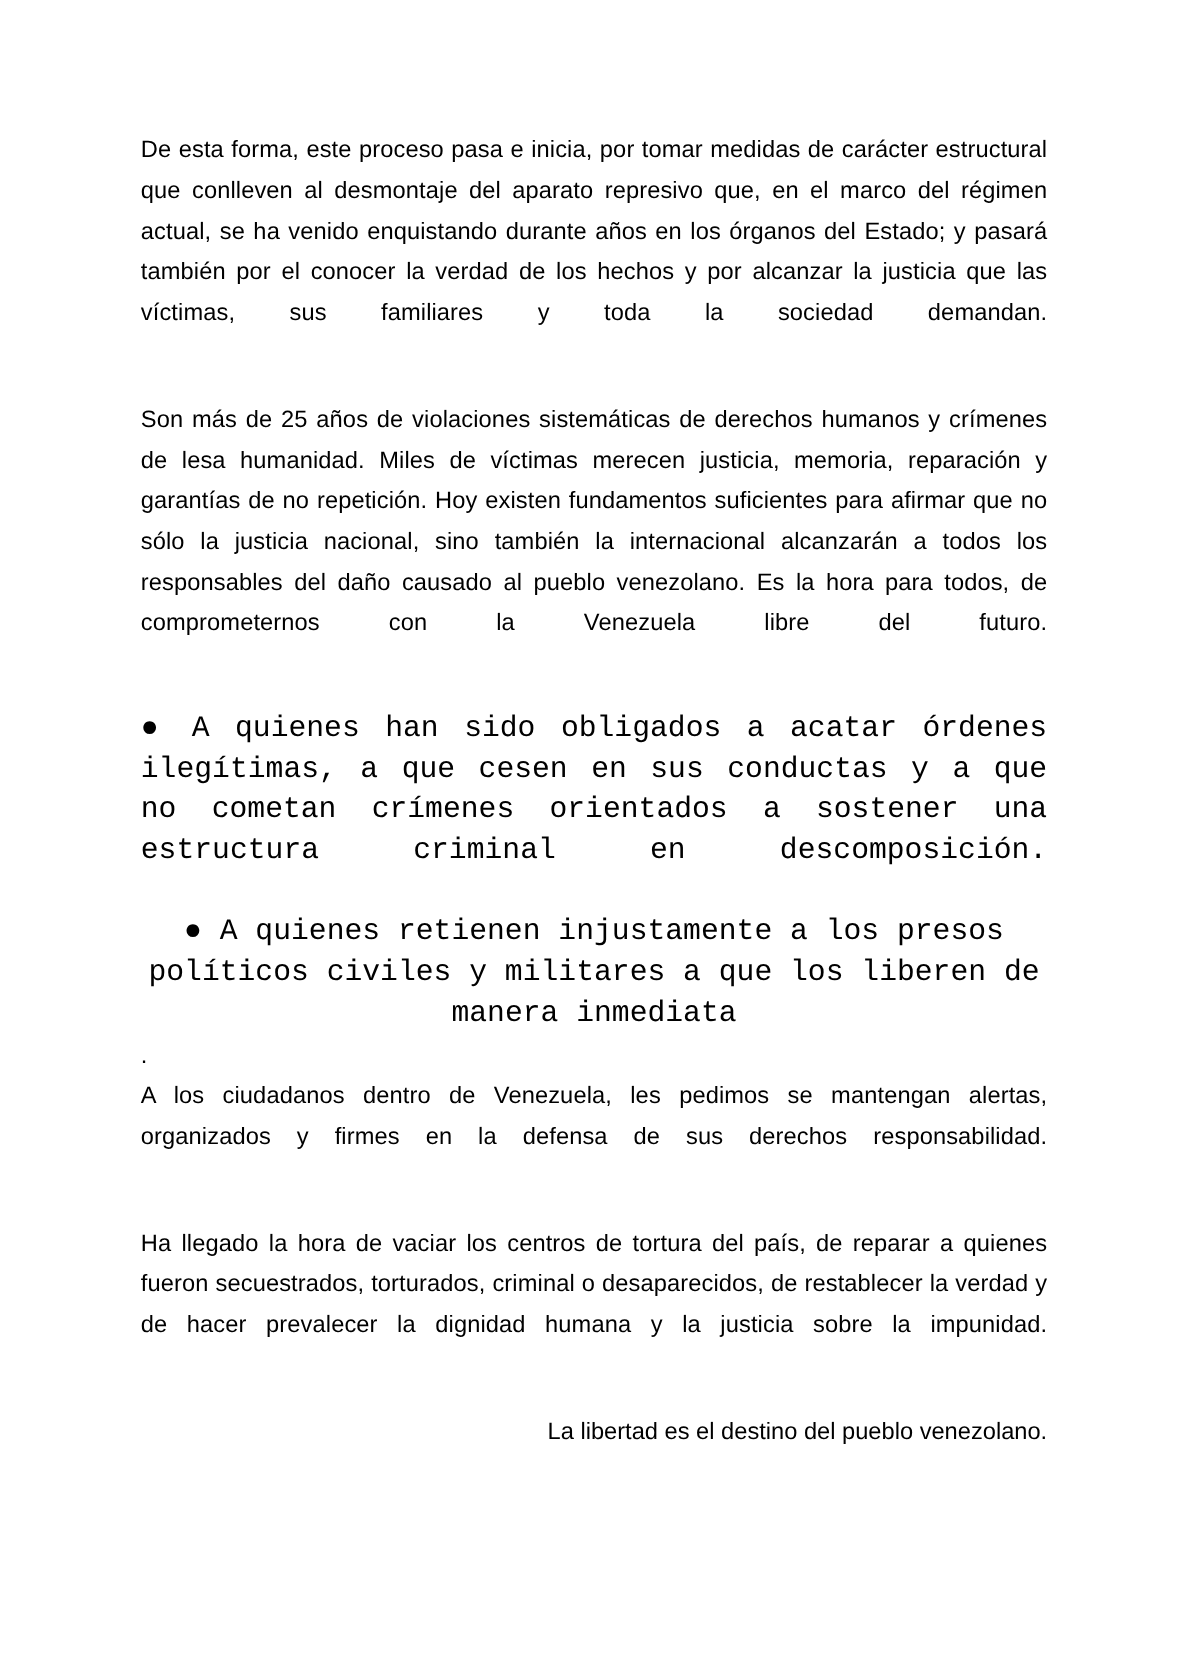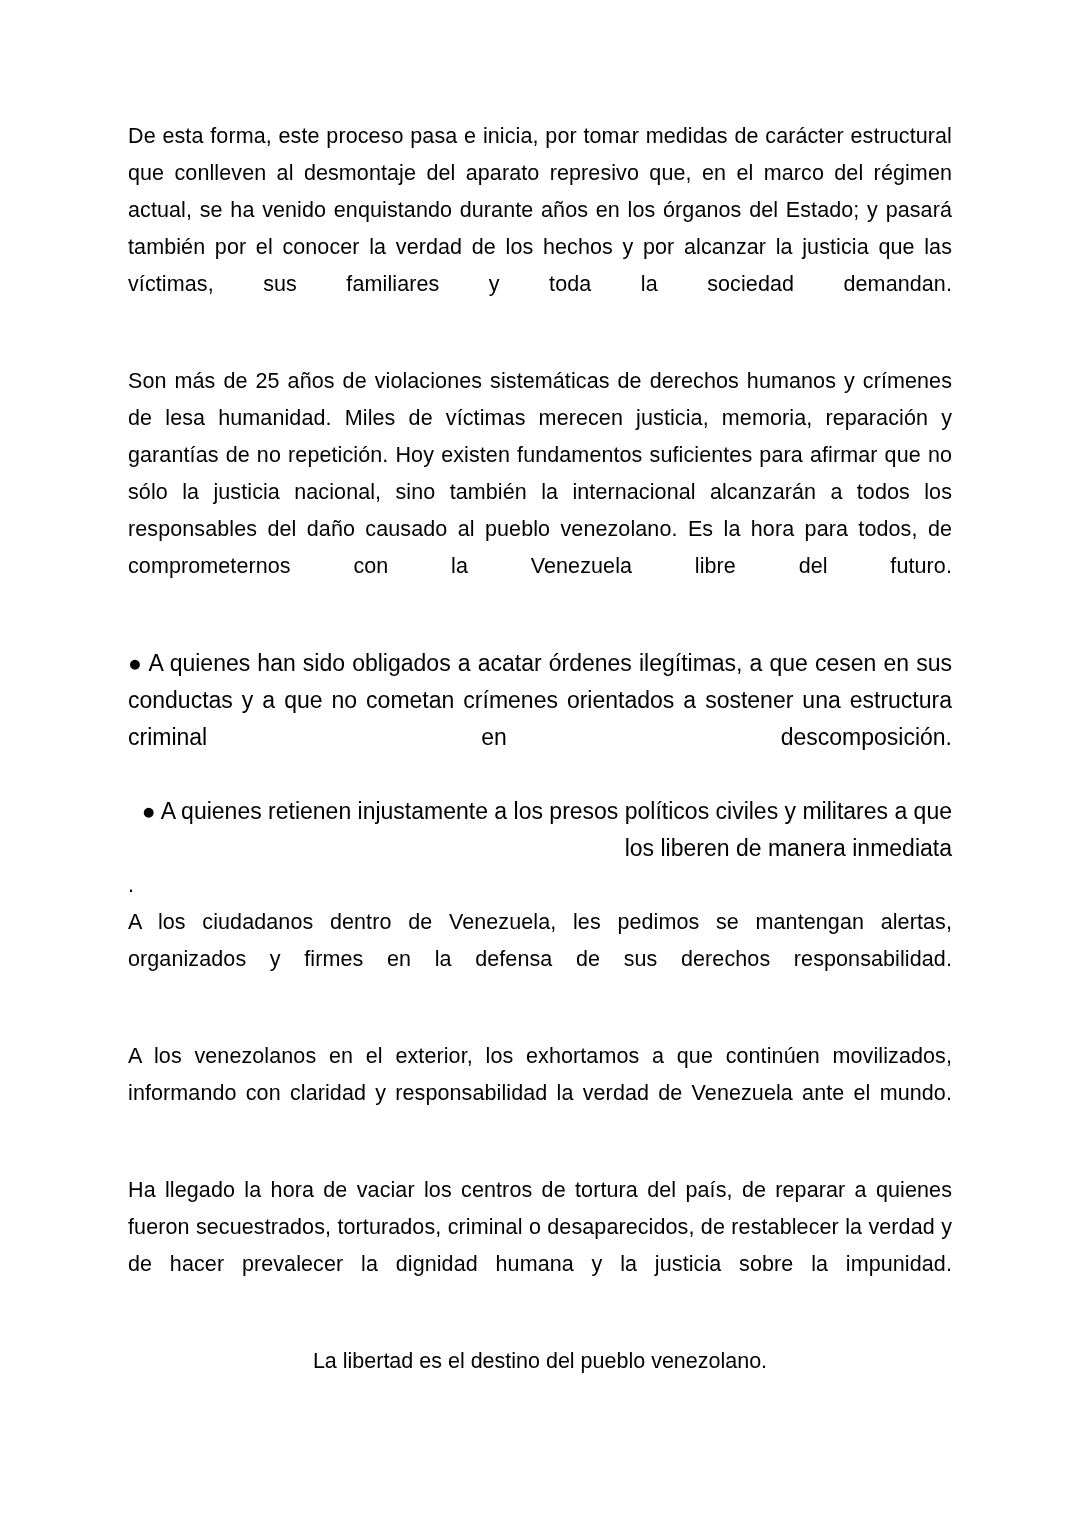--- a/index.html
+++ b/index.html
@@ -39,50 +39,51 @@
   .para::after {
     content: "";
     display: inline-block;
     width: 100%;
   }
   .tight {
     margin-bottom: 0;
   }
   .bullet-line {
     margin: 0;
-    font-size: 23px;
+    font-size: 27px;
     line-height: 37px;
     text-align: justify;
     text-justify: inter-word;
+    font-family: Liberation Mono, monospace;
   }
   .bullet-line::after {
     content: "";
     display: inline-block;
     width: 100%;
   }
   .bullet-line.flush::after {
     content: none;
   }
   .bullet-line.flush {
-    text-align: right;
+    text-align: center;
   }
   .dot-line {
     margin: 0;
     font-size: 21.5px;
     line-height: 37px;
     text-align: left;
   }
   .block-gap {
     height: 23px;
   }
   .closing-line {
     margin: 0;
     font-size: 21.5px;
     line-height: 37px;
-    text-align: center;
+    text-align: right;
     white-space: pre-wrap;
   }
 </style>
 </head>
 <body>
 
 <div class="page">
   <div class="doc-body">
 
     <p class="para">De esta forma, este proceso pasa e inicia, por tomar medidas de carácter estructural que conlleven al desmontaje del aparato represivo que, en el marco del régimen actual, se ha venido enquistando durante años en los órganos del Estado; y pasará también por el conocer la verdad de los hechos y por alcanzar la justicia que las víctimas, sus familiares y toda la sociedad demandan.</p>
@@ -95,21 +96,20 @@
 
       <p class="bullet-line flush">● A quienes retienen injustamente a los presos políticos civiles y militares a que los liberen de manera inmediata</p>
 
       <p class="dot-line">.</p>
     </div>
 
     <p class="para tight">A los ciudadanos dentro de Venezuela, les pedimos se mantengan alertas, organizados y firmes en la defensa de sus derechos responsabilidad.</p>
 
     <div class="block-gap"></div>
 
-    <p class="para">A los venezolanos en el exterior, los exhortamos a que continúen movilizados, informando con claridad y responsabilidad la verdad de Venezuela ante el mundo.</p>
 
     <p class="para">Ha llegado la hora de vaciar los centros de tortura del país, de reparar a quienes fueron secuestrados, torturados, criminal o desaparecidos, de restablecer la verdad y de hacer prevalecer la dignidad humana y la justicia sobre la impunidad.</p>
 
     <div>
       <p class="closing-line">La libertad es el destino del pueblo venezolano.</p>
 
     </div>
 
   </div>
 </div>

